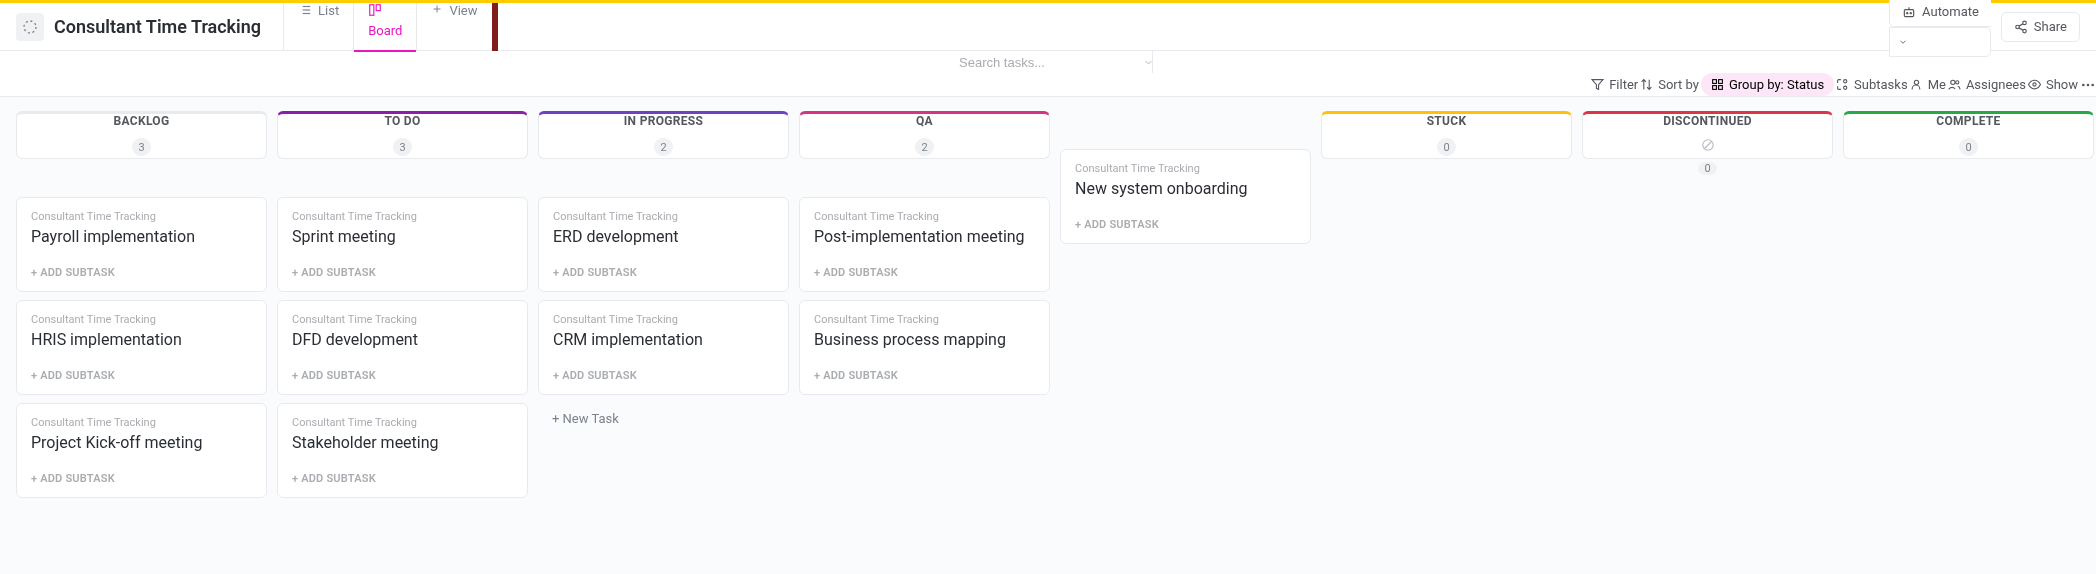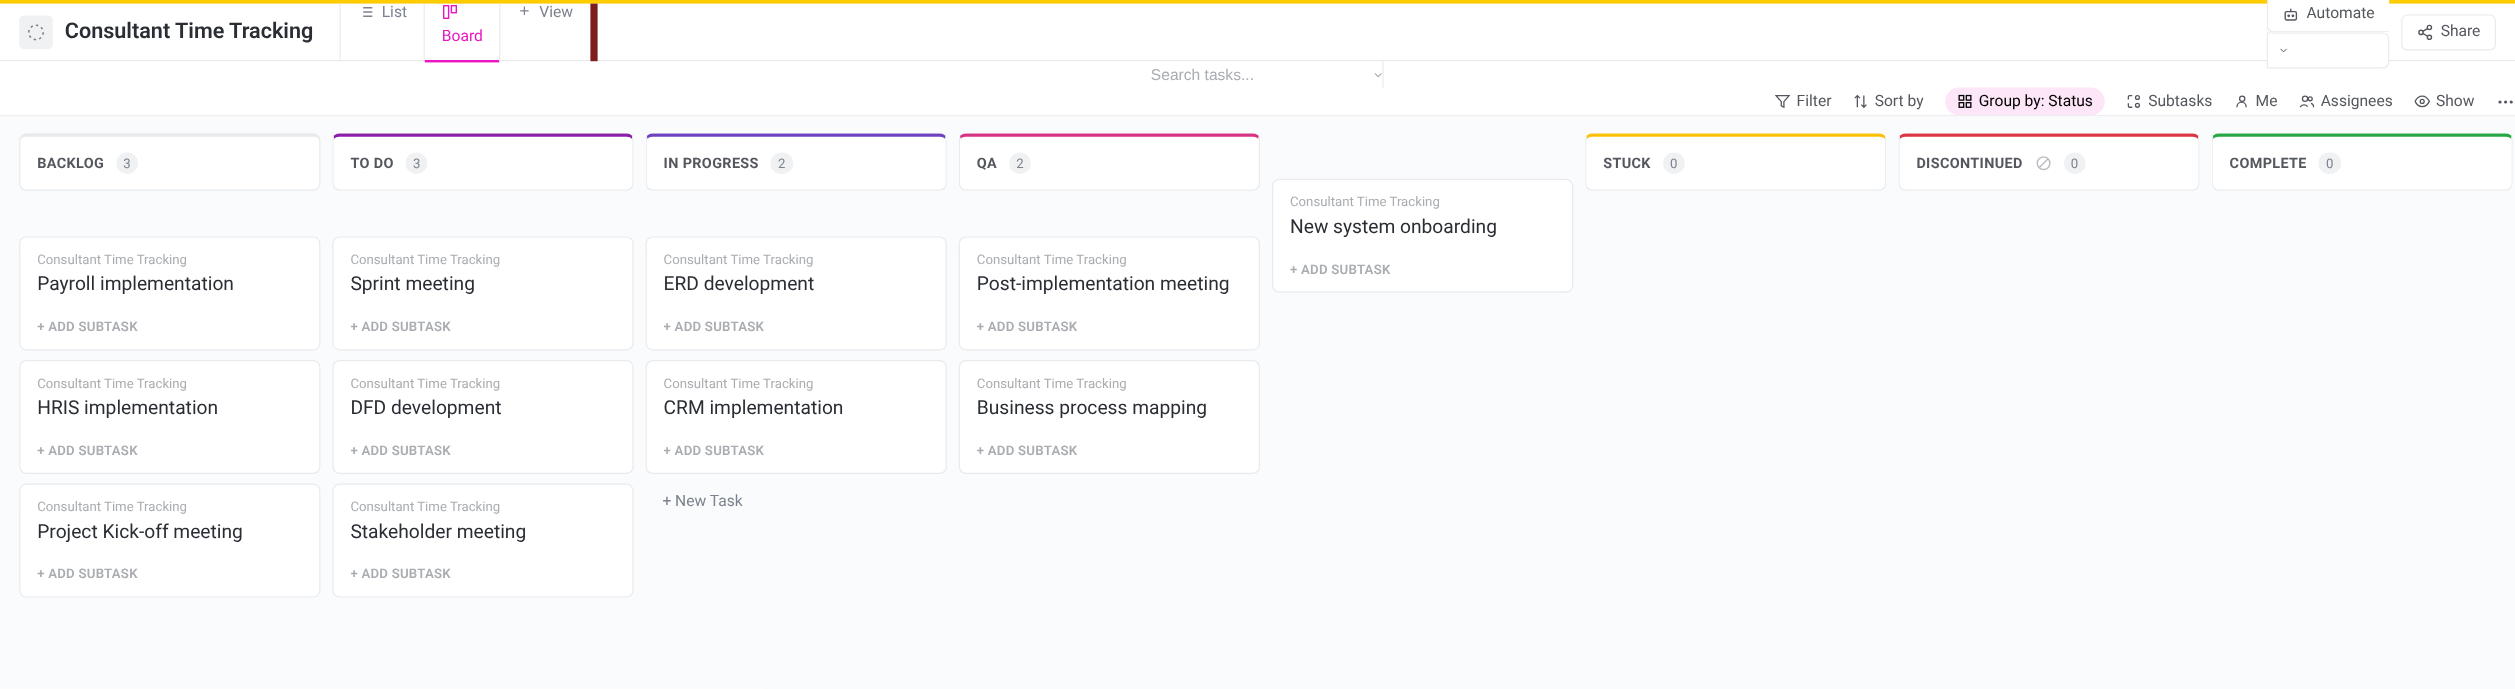--- a/index.html
+++ b/index.html
@@ -79,21 +79,21 @@
     color: #a9acb0;
   }
   .search-wrap input {
     border: none; outline: none;
     font-size: 13px; color: #54575d;
     flex: 1;
     background: transparent;
   }
   .search-wrap input::placeholder { color: #a9acb0; }
   .chev { color: #a9acb0; font-size: 11px; margin-left: auto; }
-  .tool-right { margin-left: auto; display: flex; gap: 18px; }
+  .tool-right { margin-left: auto; display: flex; gap: 2px; }
   .tool-item { display: flex; align-items: center; gap: 5px; font-size: 13px; color: #54575d; cursor: pointer; }
   .tool-item.pill {
     background: #fde6f8; color: #000000;
     padding: 4px 10px; border-radius: 14px;
   }
   
   .board {
     display: flex;
     gap: 10px;
     padding: 14px 16px 20px;
@@ -109,20 +109,21 @@
   }
   .col-head {
     background: #fff;
     border: 1px solid #e8eaed;
     border-top: 3px solid var(--accent, #e8eaed);
     border-radius: 6px;
     height: 48px;
     display: flex; align-items: center;
     padding: 0 14px;
     gap: 10px;
+    flex-direction: column;
   }
   .accent-backlog { --accent: #e8eaed; }
   .accent-todo { --accent: #8b1fa9; }
   .accent-progress { --accent: #6f42c1; }
   .accent-qa { --accent: #d63384; }
   .accent-approved { --accent: #0dcaf0; }
   .accent-stuck { --accent: #ffc107; }
   .accent-discontinued { --accent: #dc3545; }
   .accent-complete { --accent: #28a745; }
   .col-title { font-size: 12px; font-weight: 700; color: #54575d; letter-spacing: .3px; }

